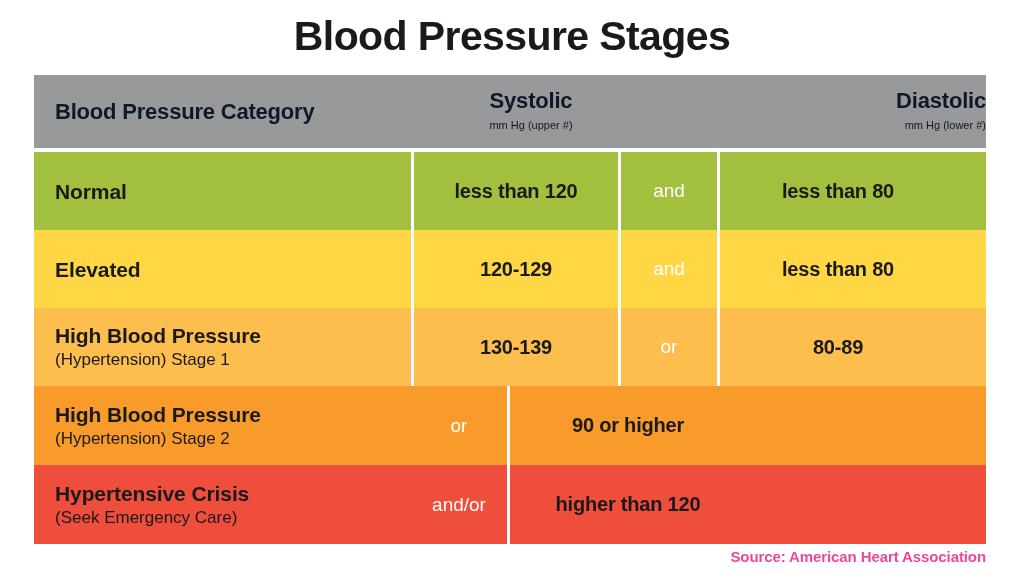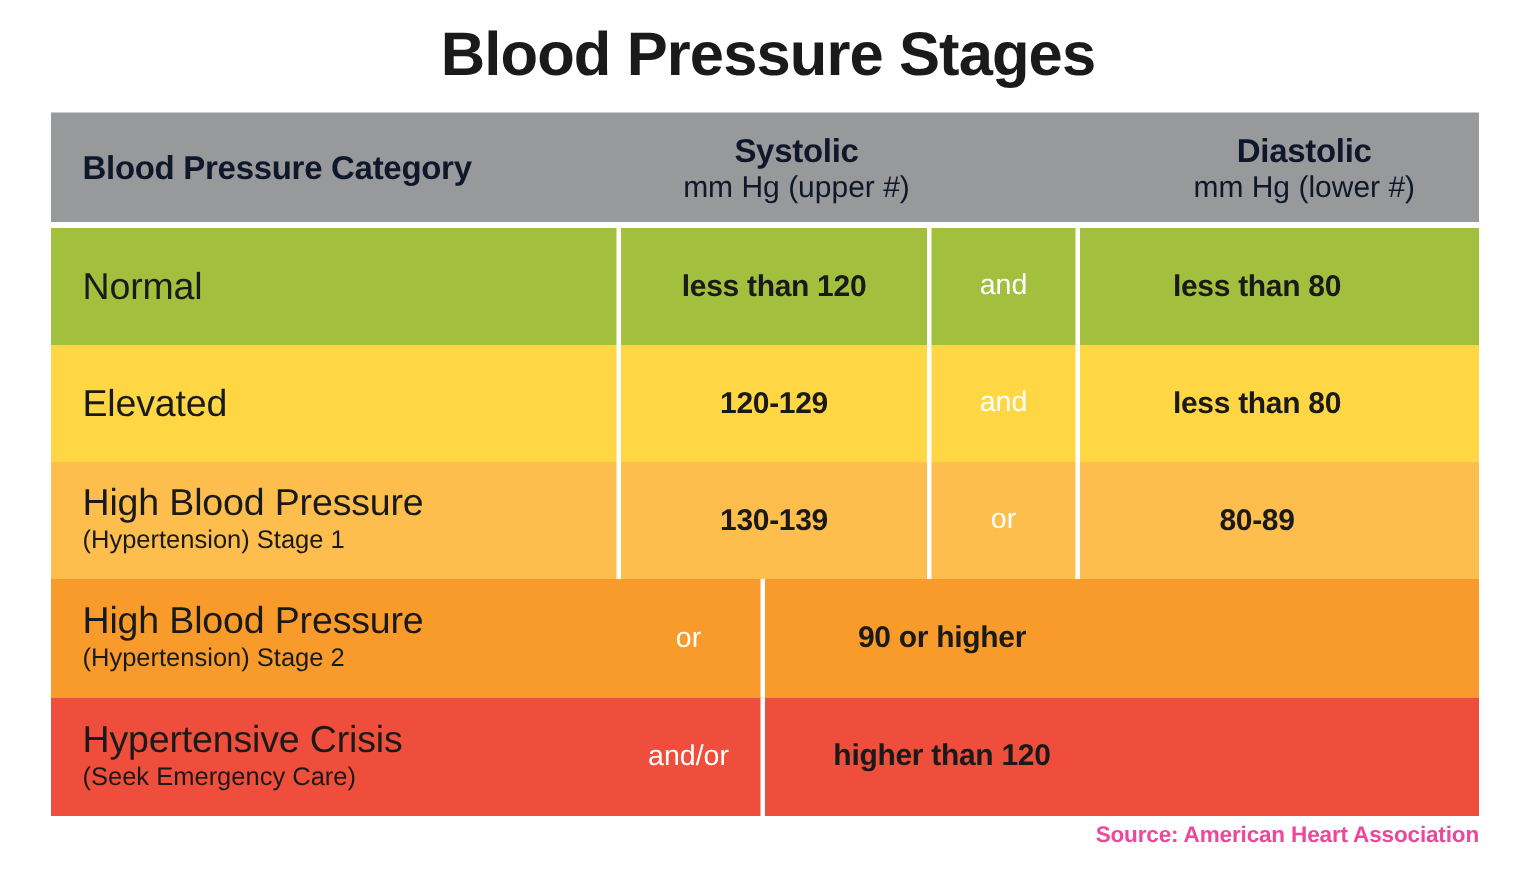--- a/index.html
+++ b/index.html
@@ -70,30 +70,30 @@
   }
   .hc-systolic {
     width: 240px;
     align-items: center;
   }
   .hc-mid {
     width: 102px;
   }
   .hc-diastolic {
     width: 233px;
-    align-items: center;
+    align-items: flex-end;
   }
   .h-main {
     font-size: 22px;
     font-weight: bold;
     line-height: 26px;
     letter-spacing: -0.2px;
   }
   .h-sub {
-    font-size: 20px;
+    font-size: 11px;
     font-weight: normal;
     line-height: 21px;
     margin-top: 1px;
   }
 
   
   .data-row {
     height: 78px;
   }
   .data-row.tall {
@@ -121,22 +121,22 @@
     align-items: center;
     color: #ffffff;
     border-right: 3px solid #ffffff;
   }
   .c-diastolic {
     width: 236px;
     align-items: center;
   }
 
   .cat-main {
-    font-size: 25px;
-    font-weight: normal;
+    font-size: 21px;
+    font-weight: bold;
     line-height: 25px;
     letter-spacing: -0.1px;
   }
   .cat-sub {
     font-size: 17px;
     font-weight: normal;
     line-height: 23px;
   }
   .val {
     font-size: 20px;

